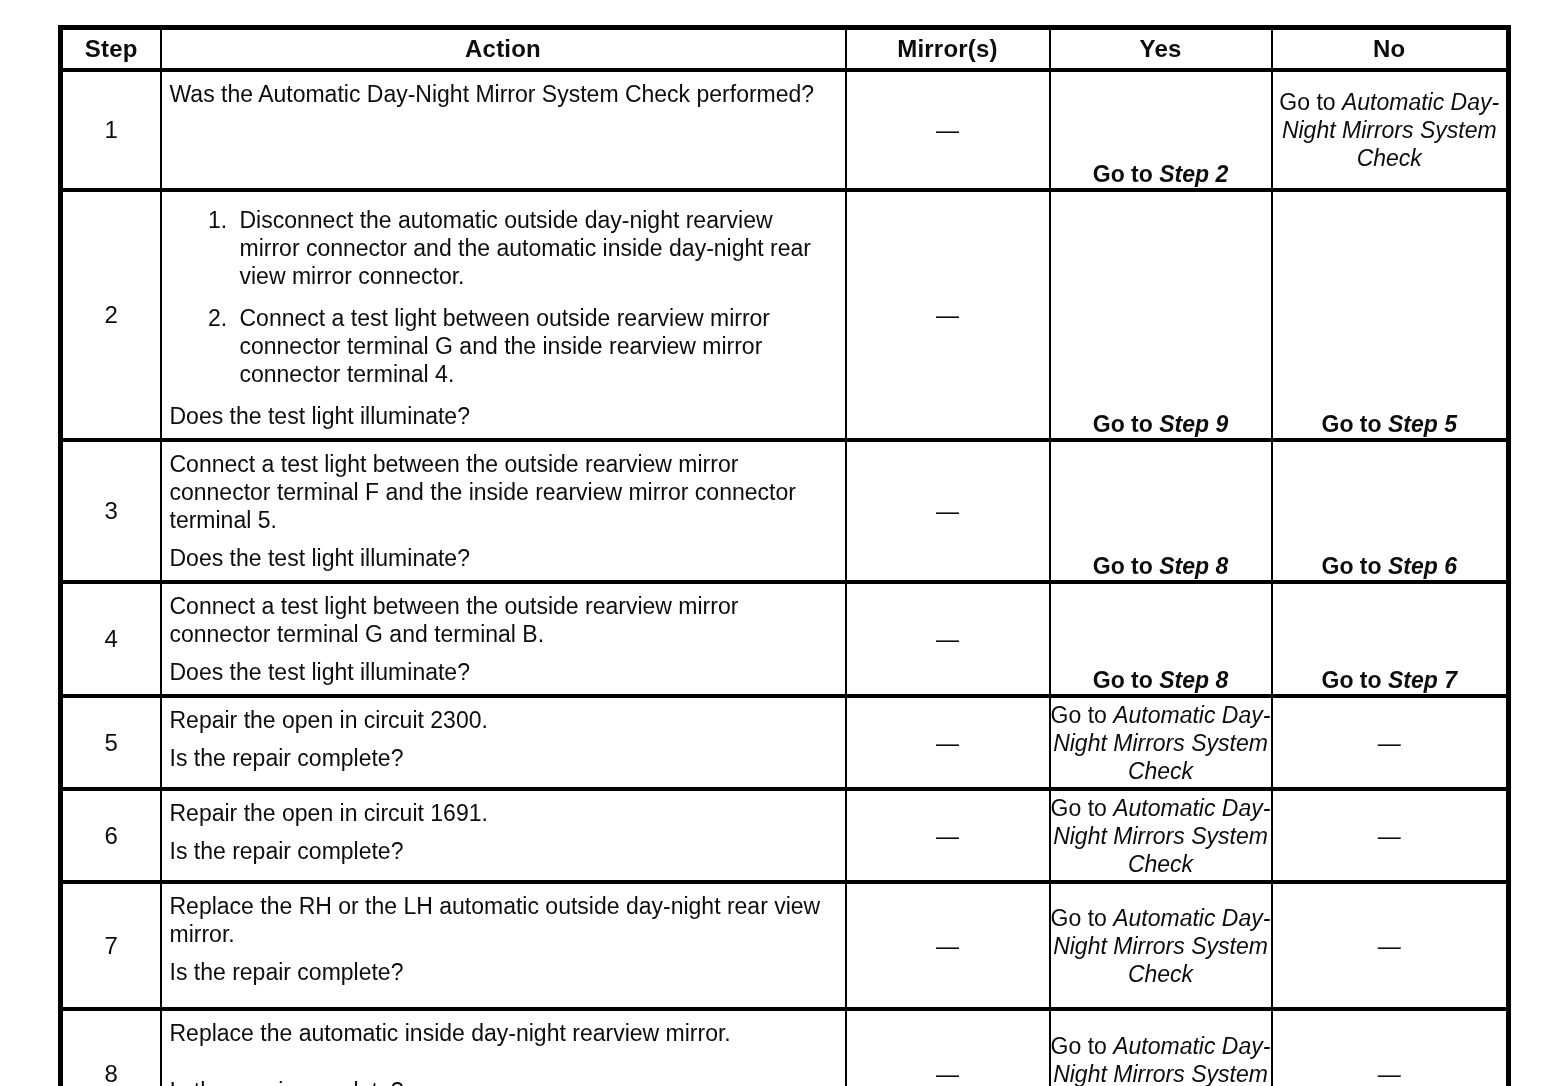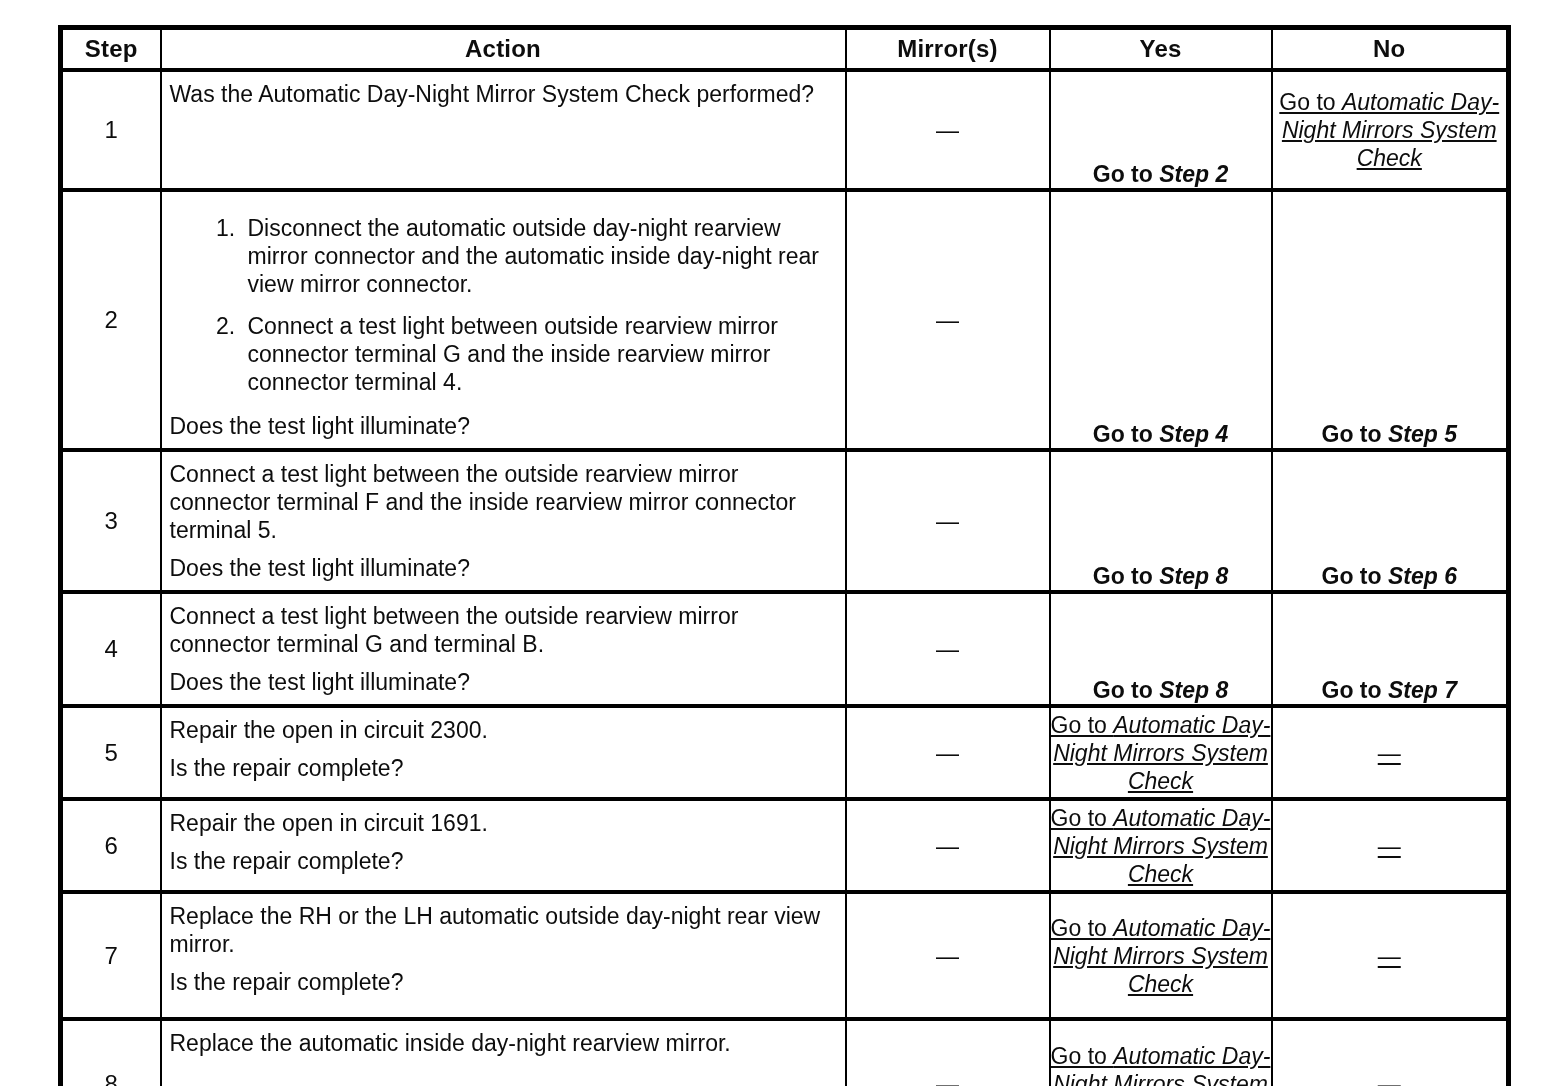--- a/index.html
+++ b/index.html
@@ -53,25 +53,25 @@
   }
   td.c-value {
     text-align: center;
     vertical-align: middle;
   }
   td.c-goto {
     text-align: center;
     padding: 6px 8px;
   }
   td.v-bottom { vertical-align: bottom; font-weight: bold; }
-  td.v-middle { vertical-align: middle; text-decoration: underline; }
+  td.v-middle { vertical-align: middle; }
   td.pad-wide { padding-left: 26px; padding-right: 26px; }
   .act-text { margin: 8px; }
   ol.act-list {
-    margin: 16px;
+    margin: 8px;
     padding: 6px 0 0 64px;
     list-style-type: decimal;
   }
   ol.act-list li {
     margin: 0 0 14px 0;
     padding-left: 6px;
   }
   .q { margin-top: 10px; }
   .q-wide { margin-top: 30px; }
   em { font-style: italic; }
@@ -116,21 +116,21 @@
       <td class="c-step">2</td>
       <td class="c-action">
         <ol class="act-list">
           <li>Disconnect the automatic outside day-night rearview mirror connector and the automatic inside day-night rear view mirror connector.</li>
           <li>Connect a test light between outside rearview mirror connector terminal G and the inside rearview mirror connector terminal 4.</li>
         </ol>
         <div class="act-text q">Does the test light illuminate?</div>
       </td>
       <td class="c-value">—</td>
       <td class="c-goto v-bottom">
-        <div><span>Go to </span><em>Step 4</em></div>
+        <div><span>Go to </span><em>Step 9</em></div>
       </td>
       <td class="c-goto v-bottom">
         <div><span>Go to </span><em>Step 5</em></div>
       </td>
     </tr>
 
     <tr style="height:130px">
       <td class="c-step">3</td>
       <td class="c-action">
         <div class="act-text">Connect a test light between the outside rearview mirror connector terminal F and the inside rearview mirror connector terminal 5.</div>

